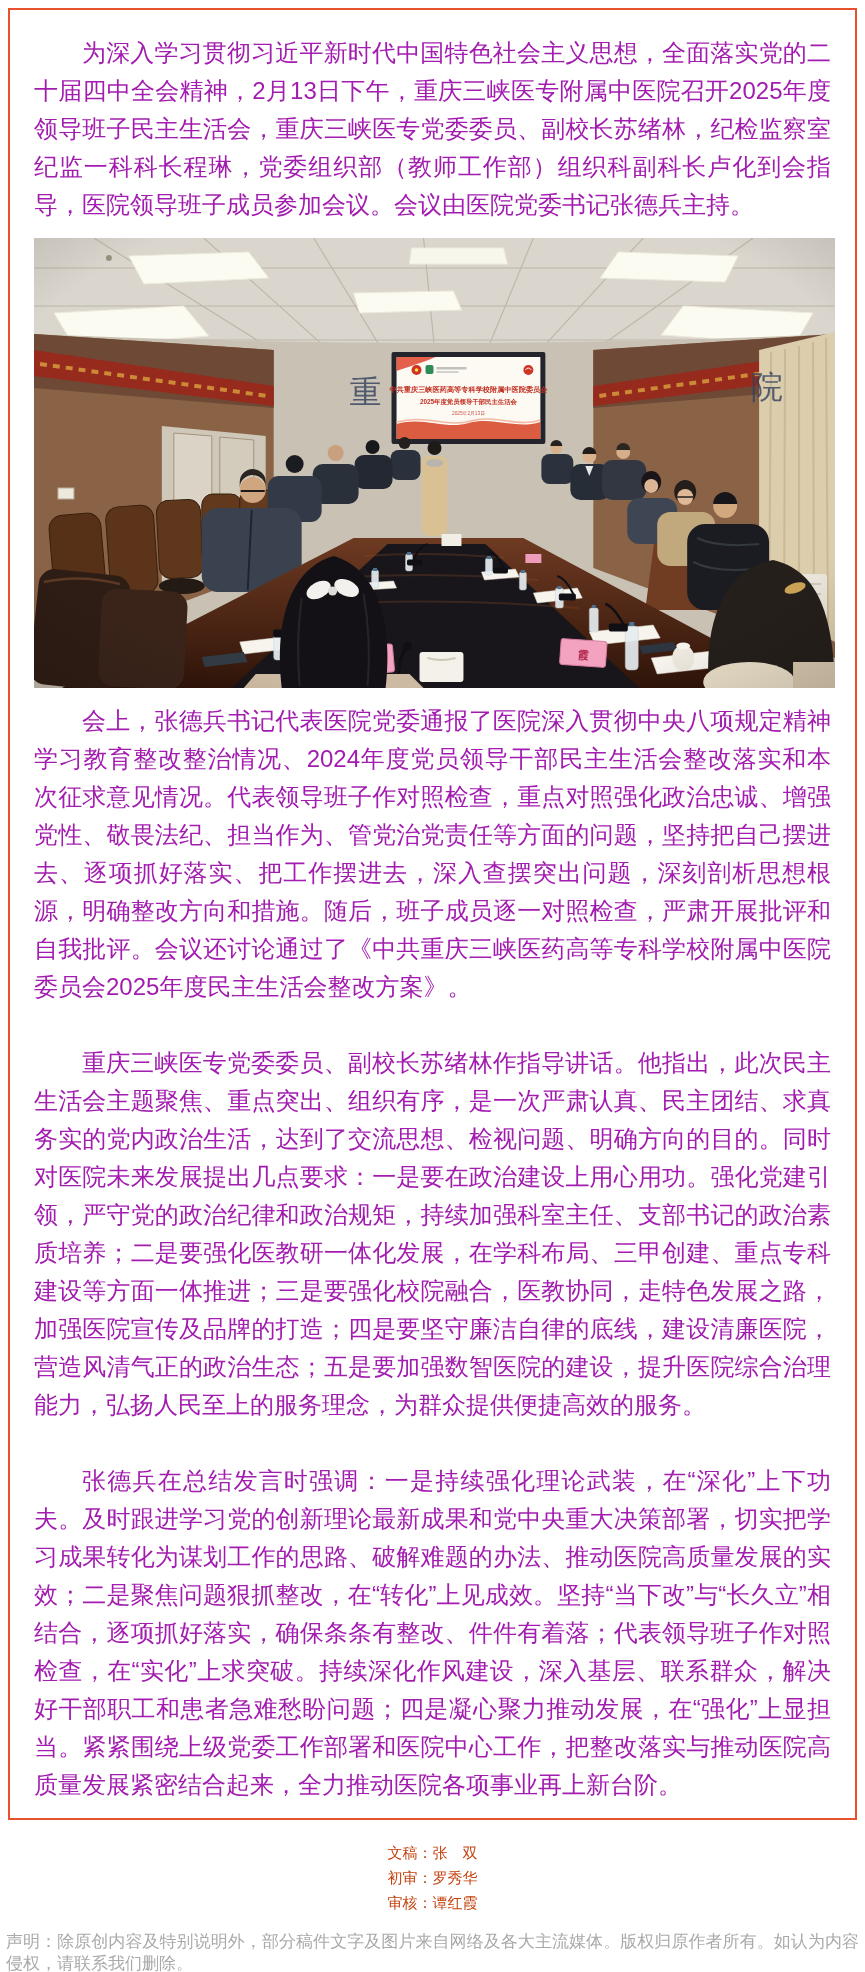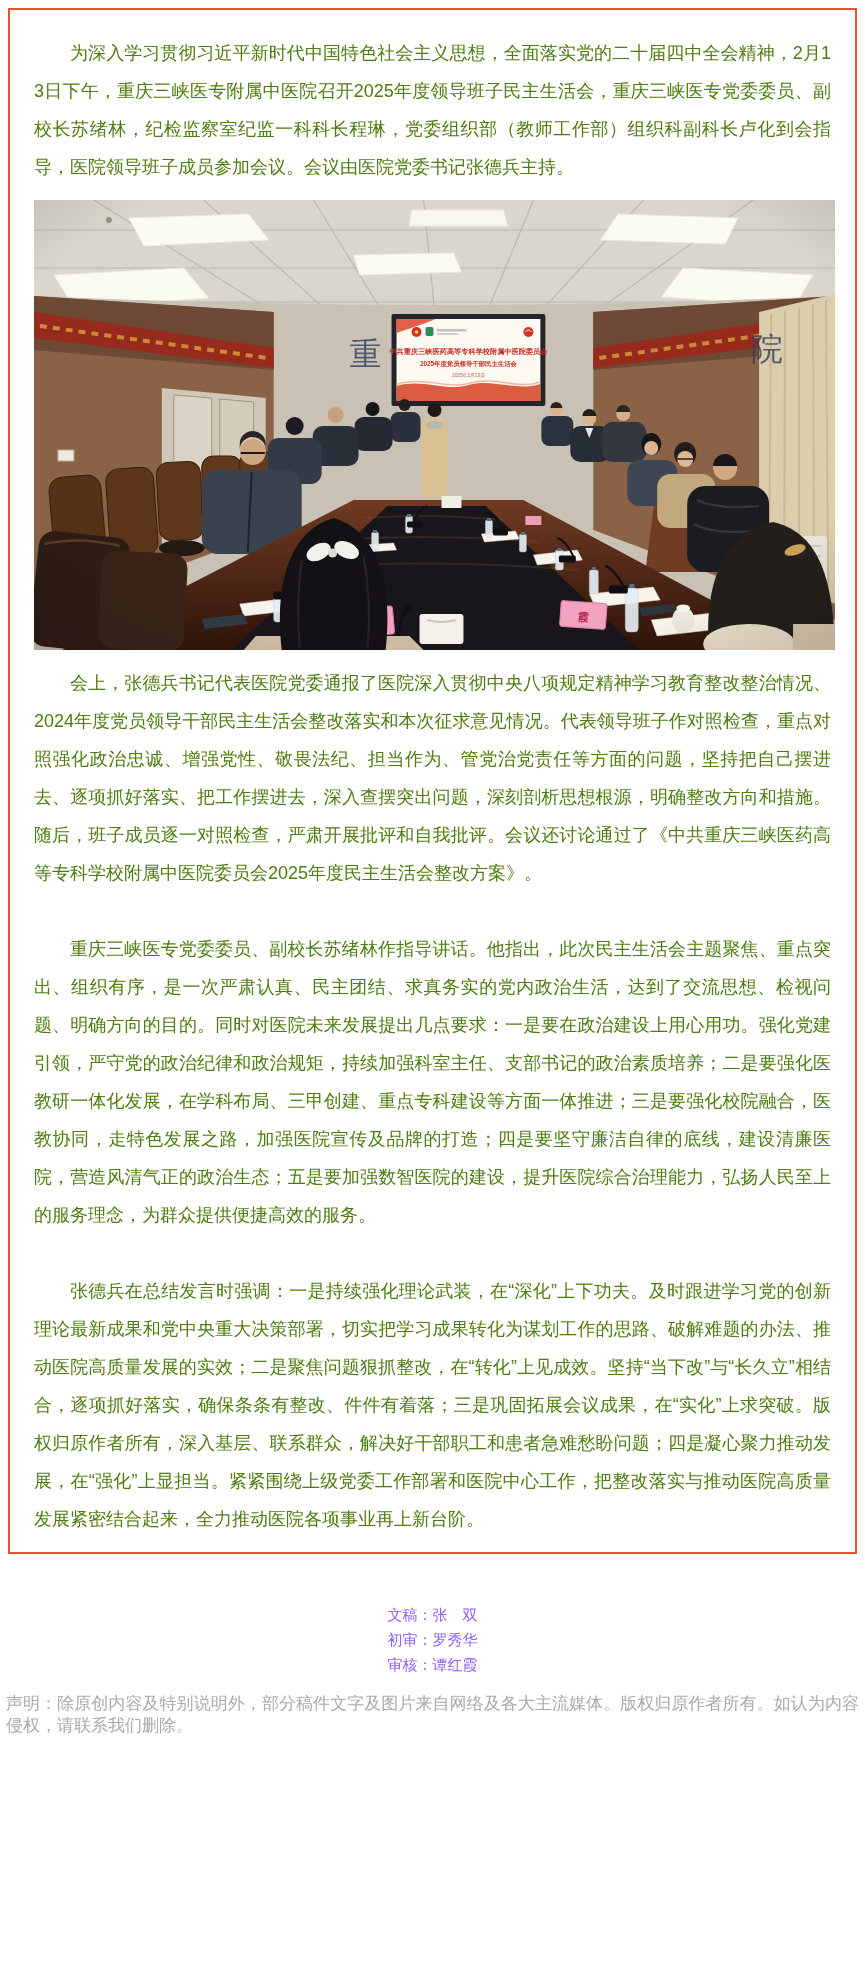--- a/index.html
+++ b/index.html
@@ -5,37 +5,37 @@
   html,body{margin:0;padding:0;background:#ffffff;}
   body{width:865px;font-family:"Liberation Sans","DejaVu Sans",sans-serif;}
   .page{width:865px;}
   .content-box{
     margin:8px 8px 0 8px;
     border:2px solid #e7512e;
     padding:24px 24px 14px 24px;
     box-sizing:border-box;
   }
   .content-box p{
-    font-size:18px;
+    font-size:24px;
     line-height:38px;
-    color:#4d7c0f;
+    color:#a21caf;
     text-align:justify;
     text-indent:2em;
     margin:38px 0 0 0;
     word-break:break-all;
   }
   .content-box p:first-child{margin-top:0;}
   figure.photo{margin:14px 0 0 0;padding:0;}
   figure.photo + p{margin-top:14px;}
   figure.photo svg{display:block;width:801px;height:450px;}
   svg text{font-family:"Liberation Sans","DejaVu Sans",sans-serif;}
   .credits{
-    margin-top:48px;
+    margin-top:20px;
     text-align:center;
-    color:#8b5cf6;
+    color:#c2410c;
     font-size:15px;
   }
   .credit-line{line-height:25px;}
   .disclaimer{
     margin:16px 6px 0 6px;
     color:#a9a9a9;
     font-size:17px;
     line-height:22px;
     text-align:justify;
     word-break:break-all;
@@ -275,21 +275,21 @@
           <ellipse cx="716" cy="444" rx="46" ry="20" fill="#e9dfc8"></ellipse>
           <rect x="760" y="424" width="42" height="26" fill="#d9cab0"></rect>
         </g>
 
         <rect x="0" y="0" width="802" height="450" fill="url(#vig)"></rect>
       </svg>
     </figure>
 
     <p>会上，张德兵书记代表医院党委通报了医院深入贯彻中央八项规定精神学习教育整改整治情况、2024年度党员领导干部民主生活会整改落实和本次征求意见情况。代表领导班子作对照检查，重点对照强化政治忠诚、增强党性、敬畏法纪、担当作为、管党治党责任等方面的问题，坚持把自己摆进去、逐项抓好落实、把工作摆进去，深入查摆突出问题，深刻剖析思想根源，明确整改方向和措施。随后，班子成员逐一对照检查，严肃开展批评和自我批评。会议还讨论通过了《中共重庆三峡医药高等专科学校附属中医院委员会2025年度民主生活会整改方案》。</p>
     <p>重庆三峡医专党委委员、副校长苏绪林作指导讲话。他指出，此次民主生活会主题聚焦、重点突出、组织有序，是一次严肃认真、民主团结、求真务实的党内政治生活，达到了交流思想、检视问题、明确方向的目的。同时对医院未来发展提出几点要求：一是要在政治建设上用心用功。强化党建引领，严守党的政治纪律和政治规矩，持续加强科室主任、支部书记的政治素质培养；二是要强化医教研一体化发展，在学科布局、三甲创建、重点专科建设等方面一体推进；三是要强化校院融合，医教协同，走特色发展之路，加强医院宣传及品牌的打造；四是要坚守廉洁自律的底线，建设清廉医院，营造风清气正的政治生态；五是要加强数智医院的建设，提升医院综合治理能力，弘扬人民至上的服务理念，为群众提供便捷高效的服务。</p>
-    <p>张德兵在总结发言时强调：一是持续强化理论武装，在“深化”上下功夫。及时跟进学习党的创新理论最新成果和党中央重大决策部署，切实把学习成果转化为谋划工作的思路、破解难题的办法、推动医院高质量发展的实效；二是聚焦问题狠抓整改，在“转化”上见成效。坚持“当下改”与“长久立”相结合，逐项抓好落实，确保条条有整改、件件有着落；三是巩固拓展会议成果，在“实化”上求突破。版权归原作者所有，深入基层、联系群众，解决好干部职工和患者急难愁盼问题；四是凝心聚力推动发展，在“强化”上显担当。紧紧围绕上级党委工作部署和医院中心工作，把整改落实与推动医院高质量发展紧密结合起来，全力推动医院各项事业再上新台阶。</p>
+    <p>张德兵在总结发言时强调：一是持续强化理论武装，在“深化”上下功夫。及时跟进学习党的创新理论最新成果和党中央重大决策部署，切实把学习成果转化为谋划工作的思路、破解难题的办法、推动医院高质量发展的实效；二是聚焦问题狠抓整改，在“转化”上见成效。坚持“当下改”与“长久立”相结合，逐项抓好落实，确保条条有整改、件件有着落；代表领导班子作对照检查，在“实化”上求突破。持续深化作风建设，深入基层、联系群众，解决好干部职工和患者急难愁盼问题；四是凝心聚力推动发展，在“强化”上显担当。紧紧围绕上级党委工作部署和医院中心工作，把整改落实与推动医院高质量发展紧密结合起来，全力推动医院各项事业再上新台阶。</p>
 
   </div>
 
   <div class="credits">
     <div class="credit-line">文稿：张　双</div>
     <div class="credit-line">初审：罗秀华</div>
     <div class="credit-line">审核：谭红霞</div>
   </div>
 
   <div class="disclaimer">声明：除原创内容及特别说明外，部分稿件文字及图片来自网络及各大主流媒体。版权归原作者所有。如认为内容侵权，请联系我们删除。</div>

